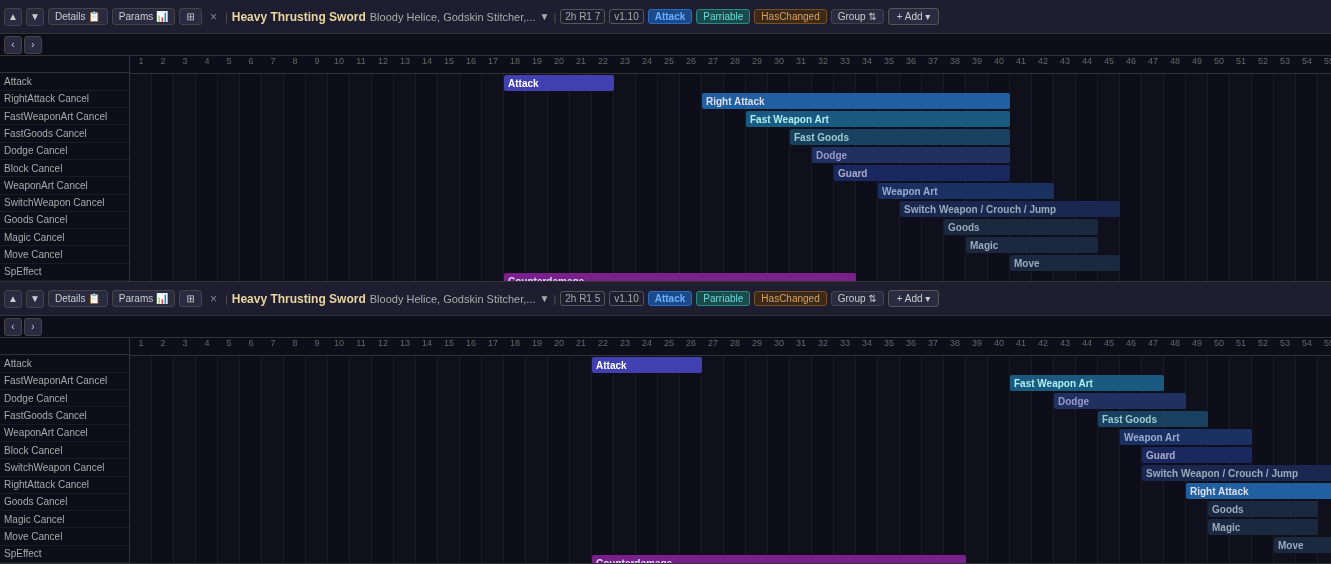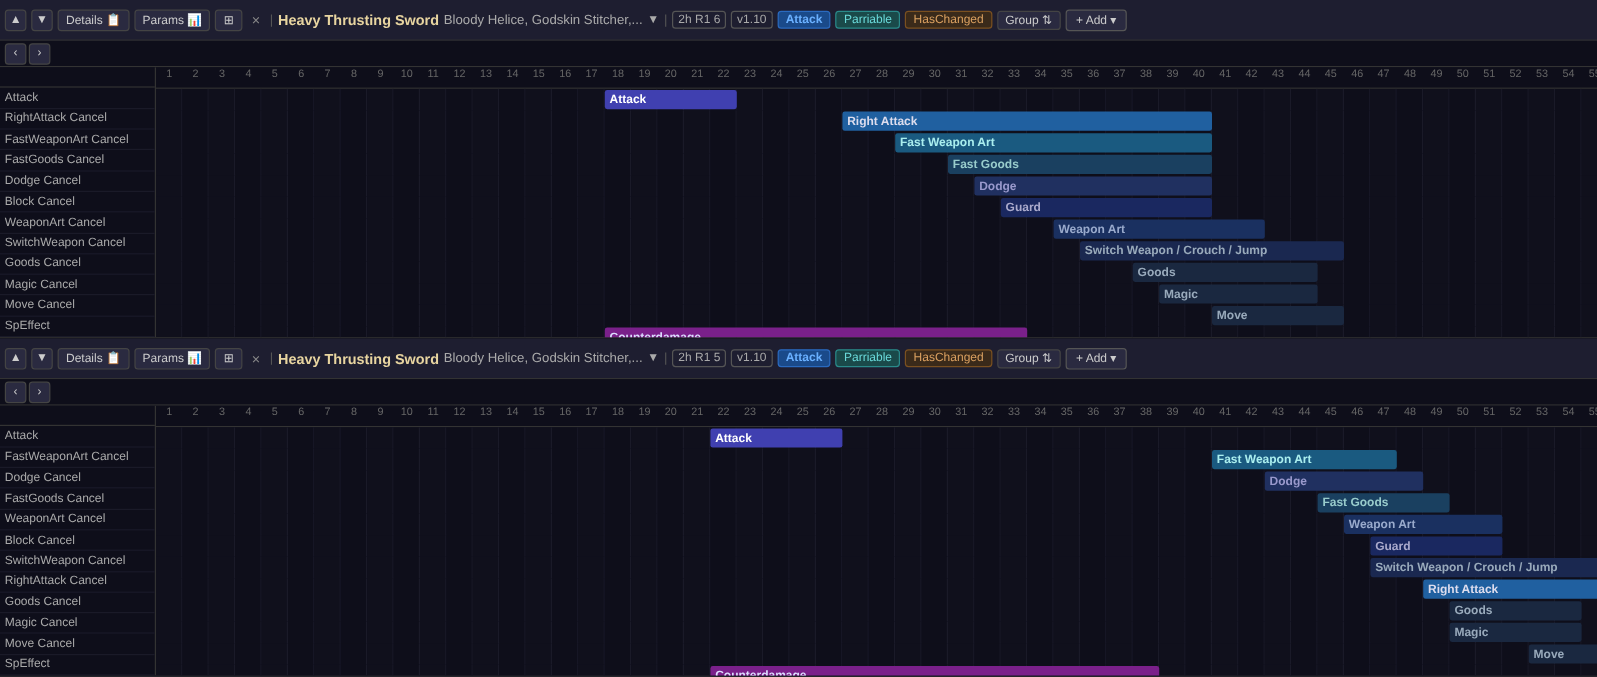--- a/index.html
+++ b/index.html
@@ -293,21 +293,21 @@
     <button class="nav-arrow">▼</button>
     <button class="toolbar-btn">Details 📋</button>
     <button class="toolbar-btn">Params 📊</button>
     <button class="toolbar-btn">⊞</button>
     <button class="close-btn">×</button>
     <span class="spacer">|</span>
     <span class="weapon-title">Heavy Thrusting Sword</span>
     <span class="weapon-sub">Bloody Helice, Godskin Stitcher,...</span>
     <span class="dropdown-arrow">▼</span>
     <span class="spacer">|</span>
-    <span class="badge-version">2h R1 6</span>
+    <span class="badge-version">2h R1 7</span>
     <span class="badge-version">v1.10</span>
     <span class="badge-attack">Attack</span>
     <span class="badge-parriable">Parriable</span>
     <span class="badge-haschanged">HasChanged</span>
     <span class="badge-group">Group ⇅</span>
     <button class="add-btn">+ Add ▾</button>
   </div>
       <div class="nav-row">
     <button class="nav-arrow">‹</button>
     <button class="nav-arrow">›</button>

